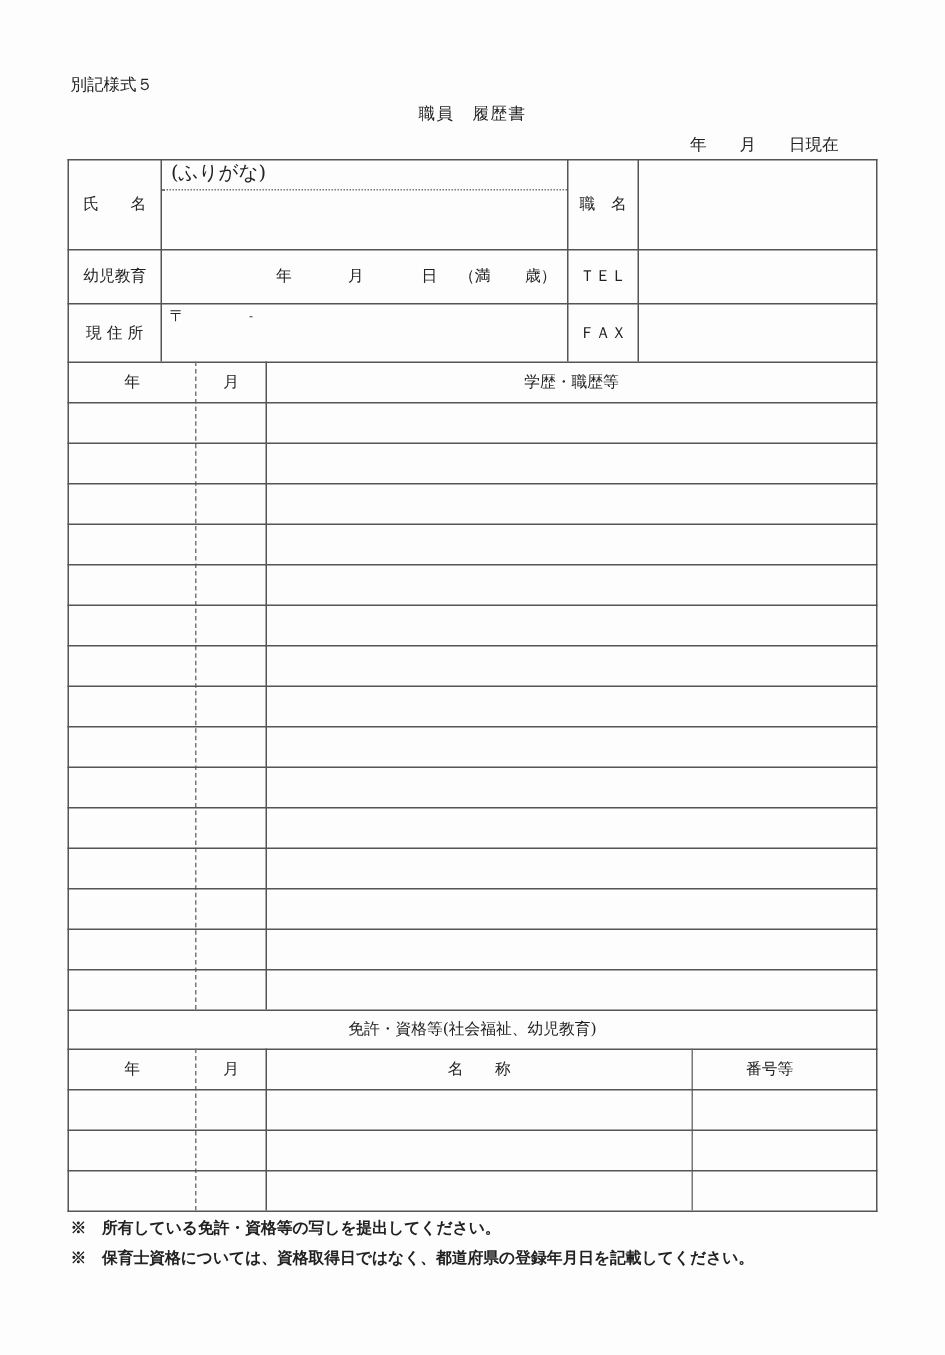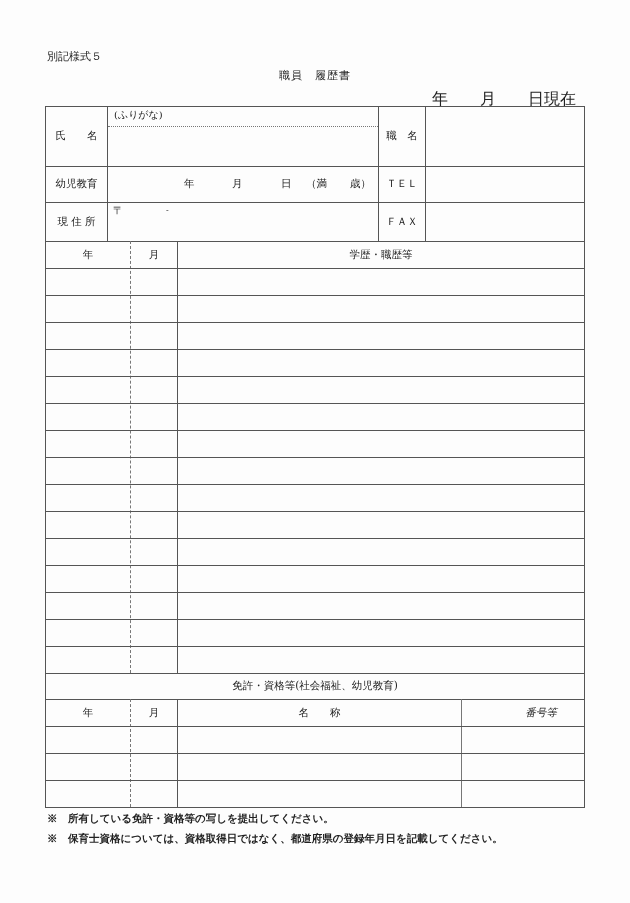--- a/index.html
+++ b/index.html
@@ -1,28 +1,28 @@
 <!DOCTYPE html>
 <html><head>
 <meta charset="utf-8">
 <style>
   html,body{margin:0;padding:0;background:#fdfdfd;}
   body{width:630px;height:903px;position:relative;overflow:hidden;
        font-family:"DejaVu Serif","Liberation Serif",serif;color:#222;font-size:10.5px;}
   .abs{position:absolute;}
   .form-id{left:47px;top:49px;font-size:11px;}
   .title{left:0;width:630px;top:68px;text-align:center;font-size:11px;letter-spacing:1px;}
-  .date-as-of{left:432px;top:89px;font-size:16px;white-space:pre;text-align:center;}
+  .date-as-of{left:460px;top:89px;font-size:11px;white-space:pre;text-align:center;}
   .line{position:absolute;background:#555;}
   .h{height:1px;}
   .v{width:1px;}
   .dash{position:absolute;width:0;border-left:1px dashed #777;}
   .hdash{position:absolute;height:0;border-top:1px dotted #777;}
   .cell{position:absolute;display:flex;align-items:center;justify-content:center;font-size:10.5px;white-space:pre;}
-  .furigana{font-size:10px;}
+  .furigana{font-size:13px;}
   .note{left:47px;font-size:10.5px;white-space:pre;font-weight:bold;}
   .field{position:absolute;}
 </style>
 </head>
 <body>
 
 <div class="abs form-id">別記様式５</div>
 <div class="abs title">職員　履歴書</div>
 <div class="abs date-as-of">年　　月　　日現在</div>
 
@@ -137,21 +137,21 @@
   <div class="line h" style="left:45px;top:673px;width:540px;"></div>
 
   <div class="cell" style="left:46px;top:673px;width:538px;height:26px;">免許・資格等(社会福祉、幼児教育)</div>
   <div class="line h" style="left:45px;top:699px;width:540px;"></div>
   <div class="dash" style="left:130px;top:699px;height:108px;"></div>
   <div class="line v" style="left:177px;top:699px;height:108px;"></div>
   <div class="line v" style="left:461px;top:699px;height:108px;background:#777;"></div>
   <div class="cell" style="left:46px;top:699px;width:84px;height:27px;">年</div>
   <div class="cell" style="left:131px;top:699px;width:46px;height:27px;">月</div>
   <div class="cell" style="left:178px;top:699px;width:283px;height:27px;">名　　称</div>
-  <div class="cell" style="left:480px;top:699px;width:122px;height:27px;font-style:italic;">番号等</div>
+  <div class="cell" style="left:452px;top:699px;width:122px;height:27px;">番号等</div>
   <div id="license-rows">
       <div class="line h" style="left: 45px; top: 726px; width: 540px;"></div>
       <div class="field" style="left: 46px; top: 727px; width: 84px; height: 26px;"></div>
       <div class="field" style="left: 131px; top: 727px; width: 46px; height: 26px;"></div>
       <div class="field" style="left: 178px; top: 727px; width: 283px; height: 26px;"></div>
       <div class="field" style="left: 462px; top: 727px; width: 122px; height: 26px;"></div>
       <div class="line h" style="left: 45px; top: 753px; width: 540px;"></div>
       <div class="field" style="left: 46px; top: 754px; width: 84px; height: 26px;"></div>
       <div class="field" style="left: 131px; top: 754px; width: 46px; height: 26px;"></div>
       <div class="field" style="left: 178px; top: 754px; width: 283px; height: 26px;"></div>

